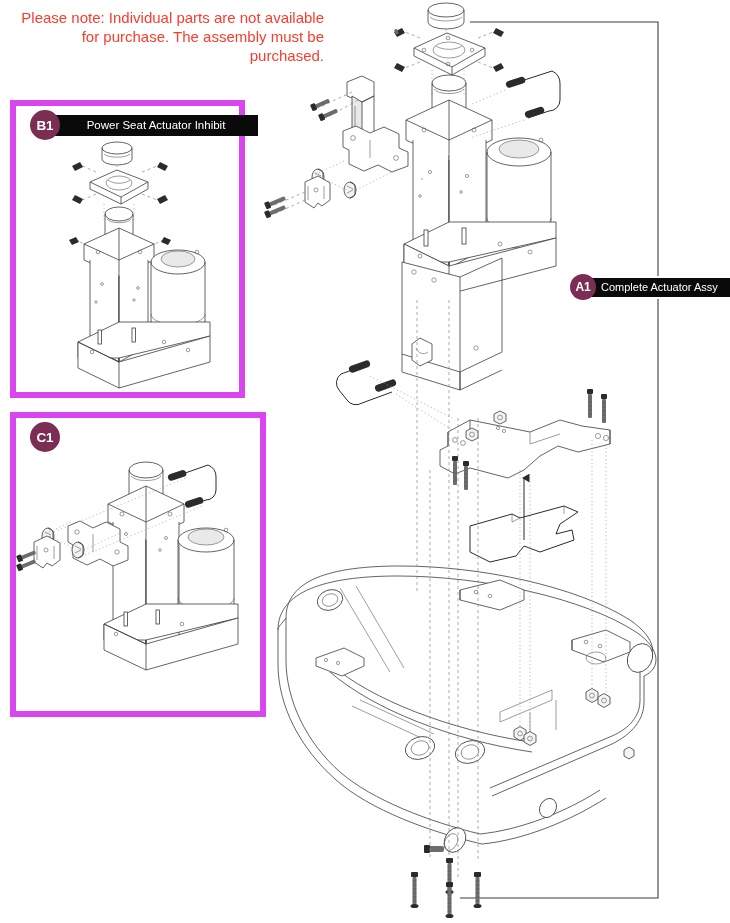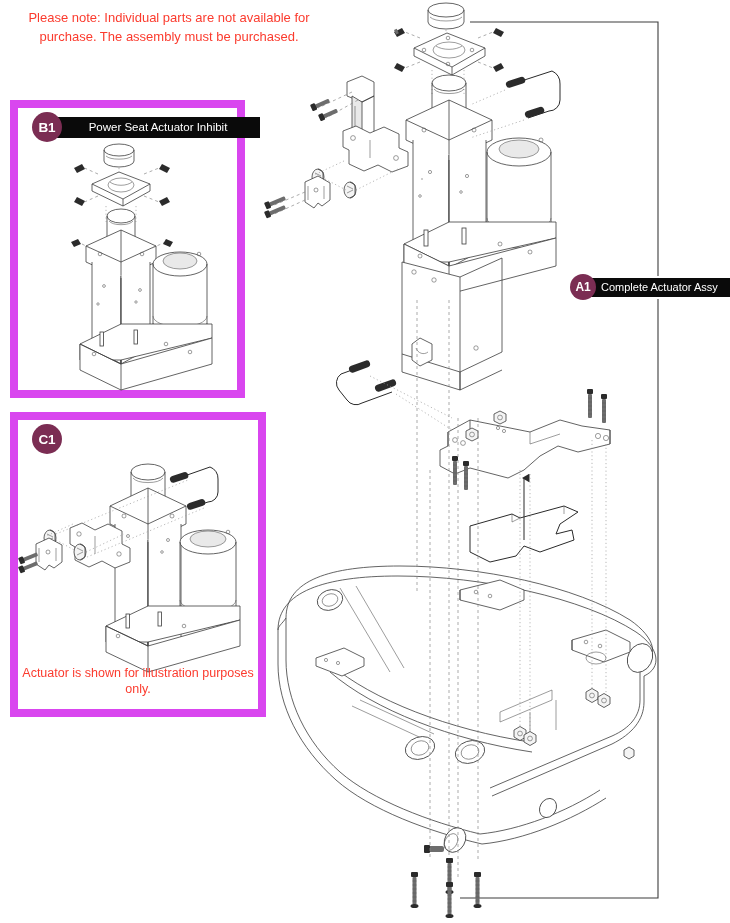--- a/index.html
+++ b/index.html
@@ -9,30 +9,30 @@
     font-family:"Liberation Sans", sans-serif;
     overflow:hidden;
     position:relative;
   }
   #stage{position:absolute;left:0;top:0;width:730px;height:923px;}
 
   
   .note{
     position:absolute;
     left:14px;top:8px;width:310px;
-    text-align:center;
+    text-align:right;
     color:#fb3b2e;
-    font-size:13px;
+    font-size:15px;
     line-height:19px;
   }
 
   
   .panel{
     position:absolute;
-    border:8px solid #d946ef;
+    border:6px solid #d946ef;
     background:#fff;
     box-sizing:border-box;
   }
   #panel-b1{left:10px;top:100px;width:235px;height:298px;}
   #panel-c1{left:10px;top:412px;width:256px;height:305px;}
 
   .panel-header{
     position:absolute;
     left:14px;top:8px;
     height:22px;
@@ -660,21 +660,20 @@
         <path class="dash" d="M18 142 L4 149"></path>
         <g>
           <rect class="md" x="2" y="148" width="18" height="4" rx="1" transform="rotate(-22 2 148)"></rect>
           <rect class="dk" x="0" y="147" width="5" height="7" rx="1" transform="rotate(-22 0 147)"></rect>
         </g>
       </g>
     </svg>
     <div class="panel-header">
       <div class="badge">C1</div>
     </div>
-    <div class="panel-caption">Actuator is shown for illustration purposes only.</div>
   </div>
 
   <div id="callout-a1">
     <div class="badge">A1</div>
     <div class="title-bar">Complete Actuator Assy</div>
   </div>
 
 </div>
 
 </body></html>

